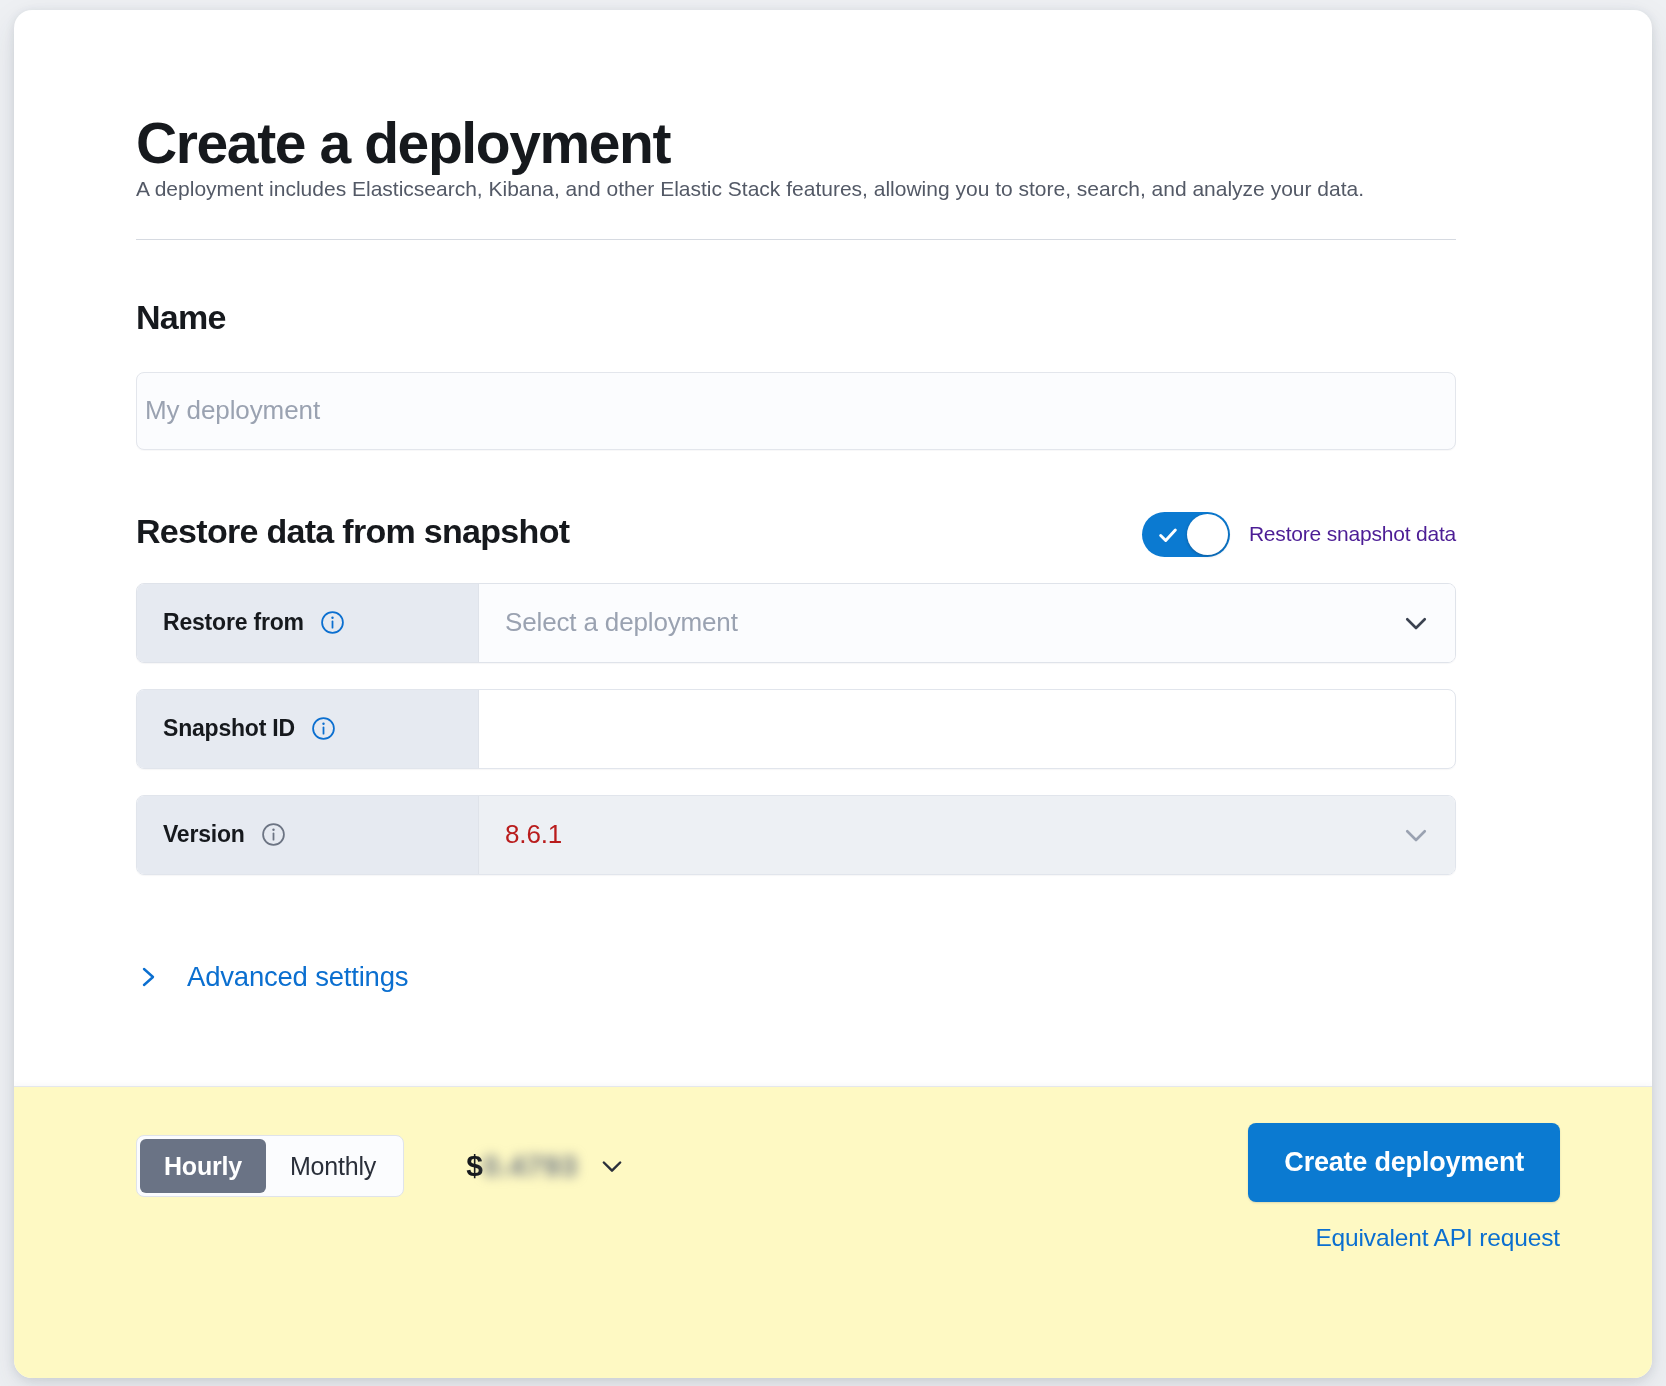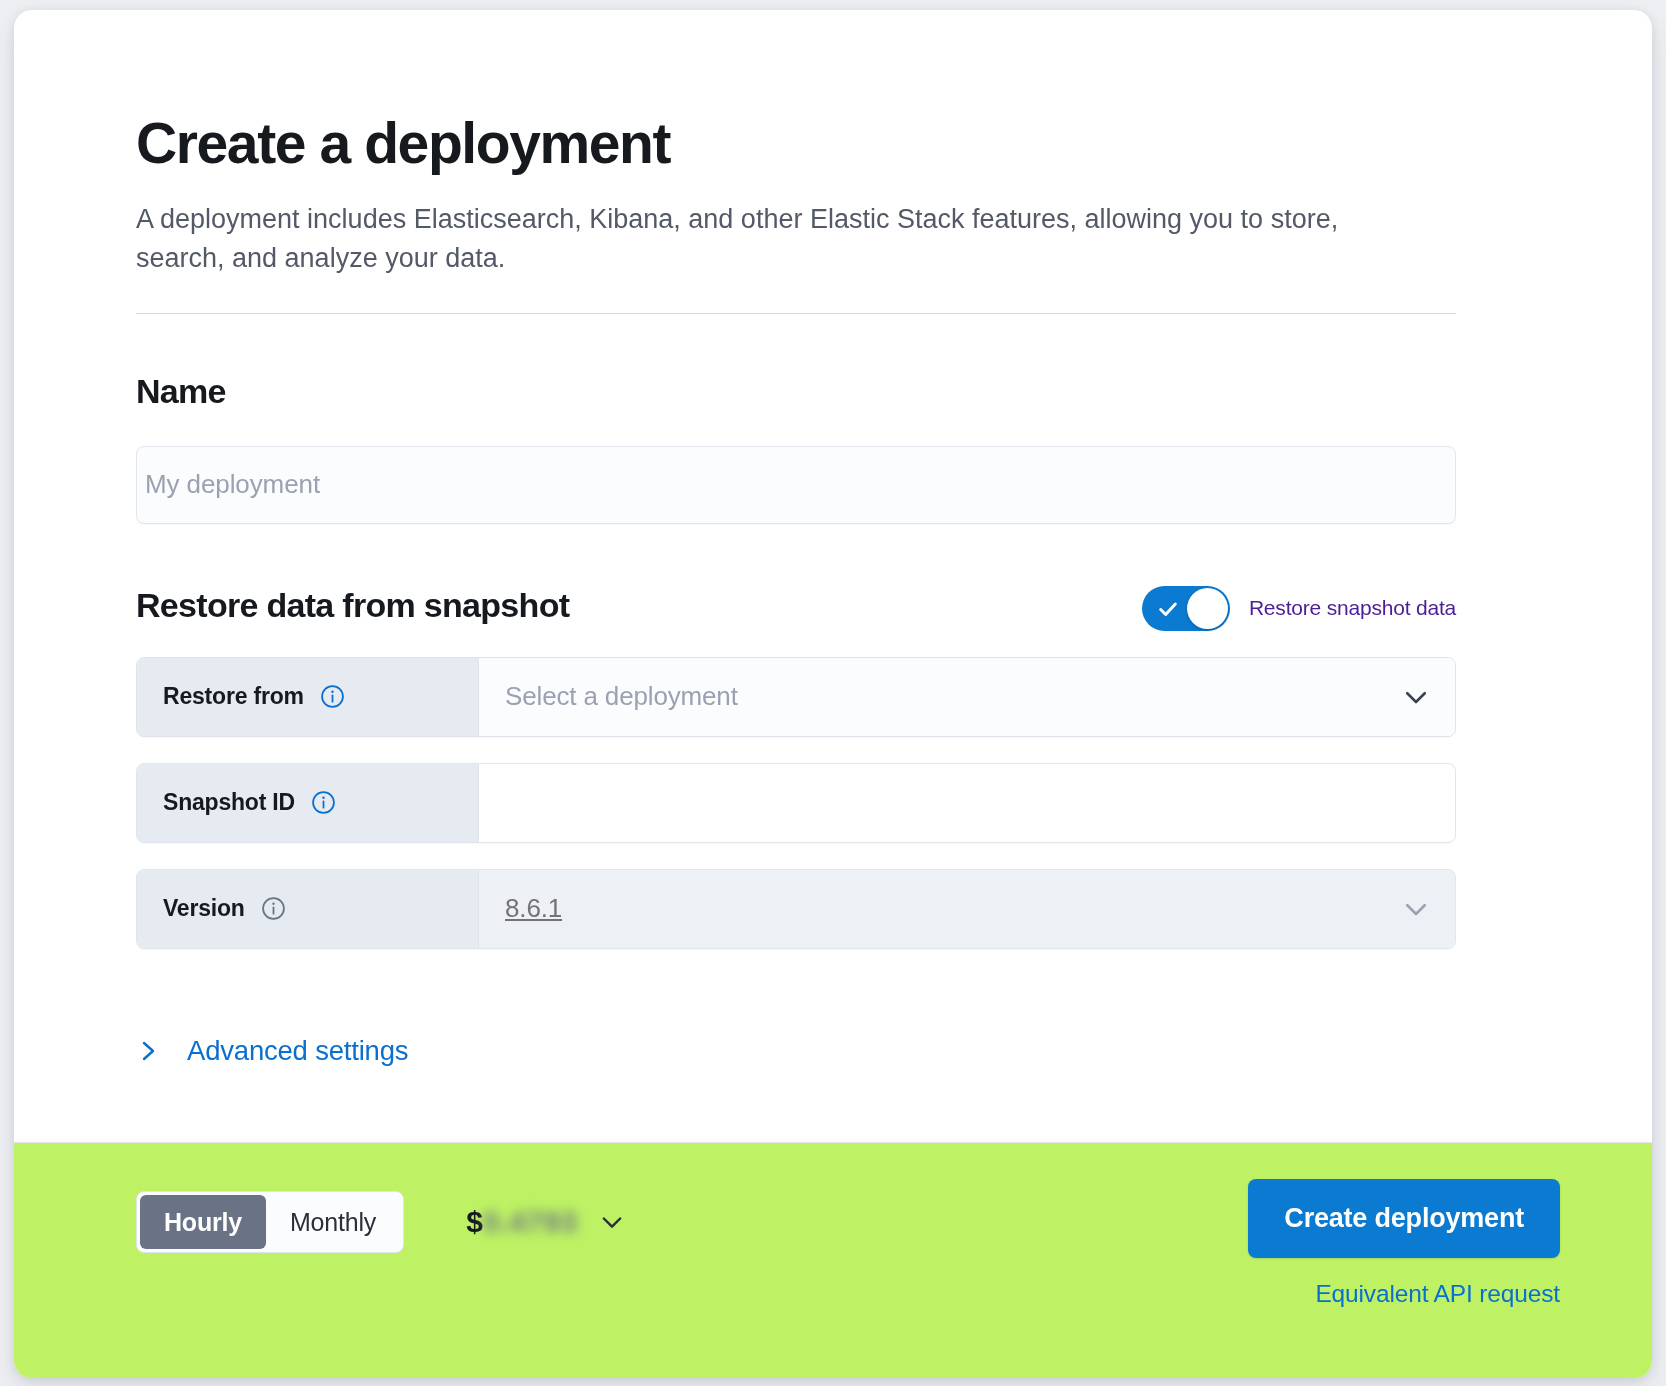--- a/index.html
+++ b/index.html
@@ -49,22 +49,21 @@
   
   .page-title {
     font-size: 57px;
     line-height: 1.05;
     font-weight: 700;
     letter-spacing: -1.4px;
     color: #16191d;
   }
 
   .page-desc {
-    margin-top: 26px;
-    font-size: 27px;
+    font-size: 21px;
     line-height: 1.46;
     color: #535966;
     max-width: 1290px;
     font-weight: 400;
   }
 
   .divider {
     margin-top: 34px;
     height: 1px;
     background: #d6dae1;
@@ -181,21 +180,21 @@
     align-items: center;
     padding: 0 26px;
     position: relative;
   }
   .control-text {
     font-size: 26px;
     color: #4f5666;
     letter-spacing: -0.15px;
   }
   .control-text.muted { color: #9aa2b1; }
-  .control-text.dim   { color: #737373; text-decoration: underline; }
+  .control-text.dim   { color: #b91c1c; }
 
   .form-row.disabled .control { background: #edf0f4; }
   .form-row.disabled { border-color: #e1e5ec; }
 
   .chev-right-side {
     position: absolute;
     right: 24px;
     top: 50%;
     transform: translateY(-50%);
     width: 30px;
@@ -213,23 +212,23 @@
   .advanced .chev { width: 24px; height: 28px; }
   .advanced-label {
     font-size: 27.5px;
     color: #0b6fd0;
     letter-spacing: -0.2px;
   }
 
   
   .card-footer {
     flex: 0 0 auto;
-    height: 236px;
+    height: 292px;
     border-top: 1px solid #e4e7ec;
-    background: #bef264;
+    background: #fef9c3;
     position: relative;
     box-shadow: 0 -2px 6px rgba(50,60,80,.035);
   }
 
   .footer-left {
     position: absolute;
     left: 122px;
     top: 48px;
     display: flex;
     align-items: center;

